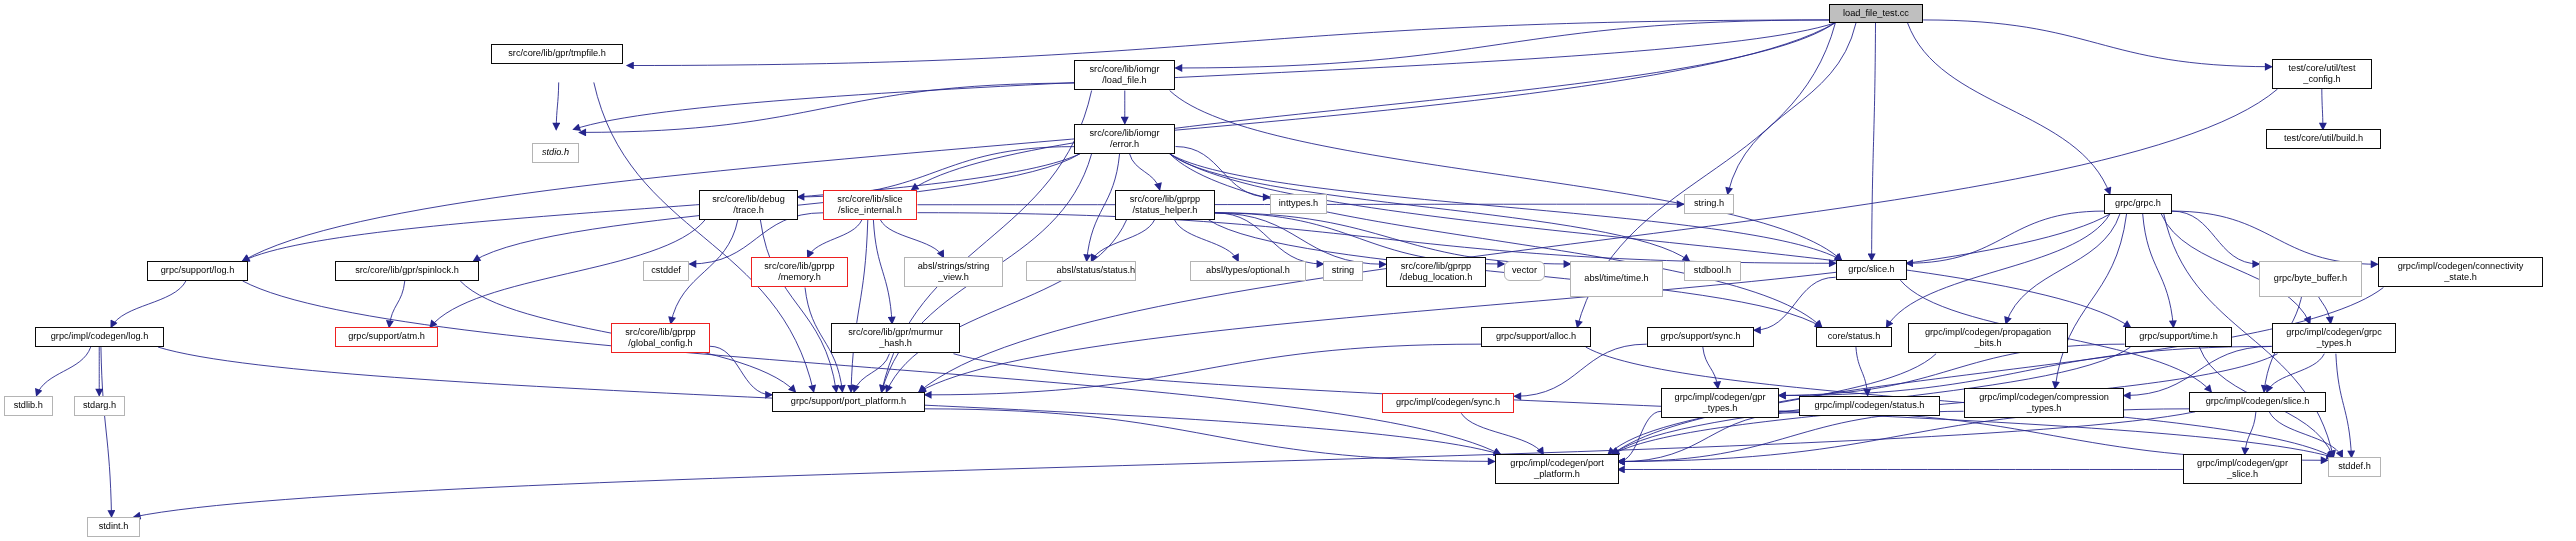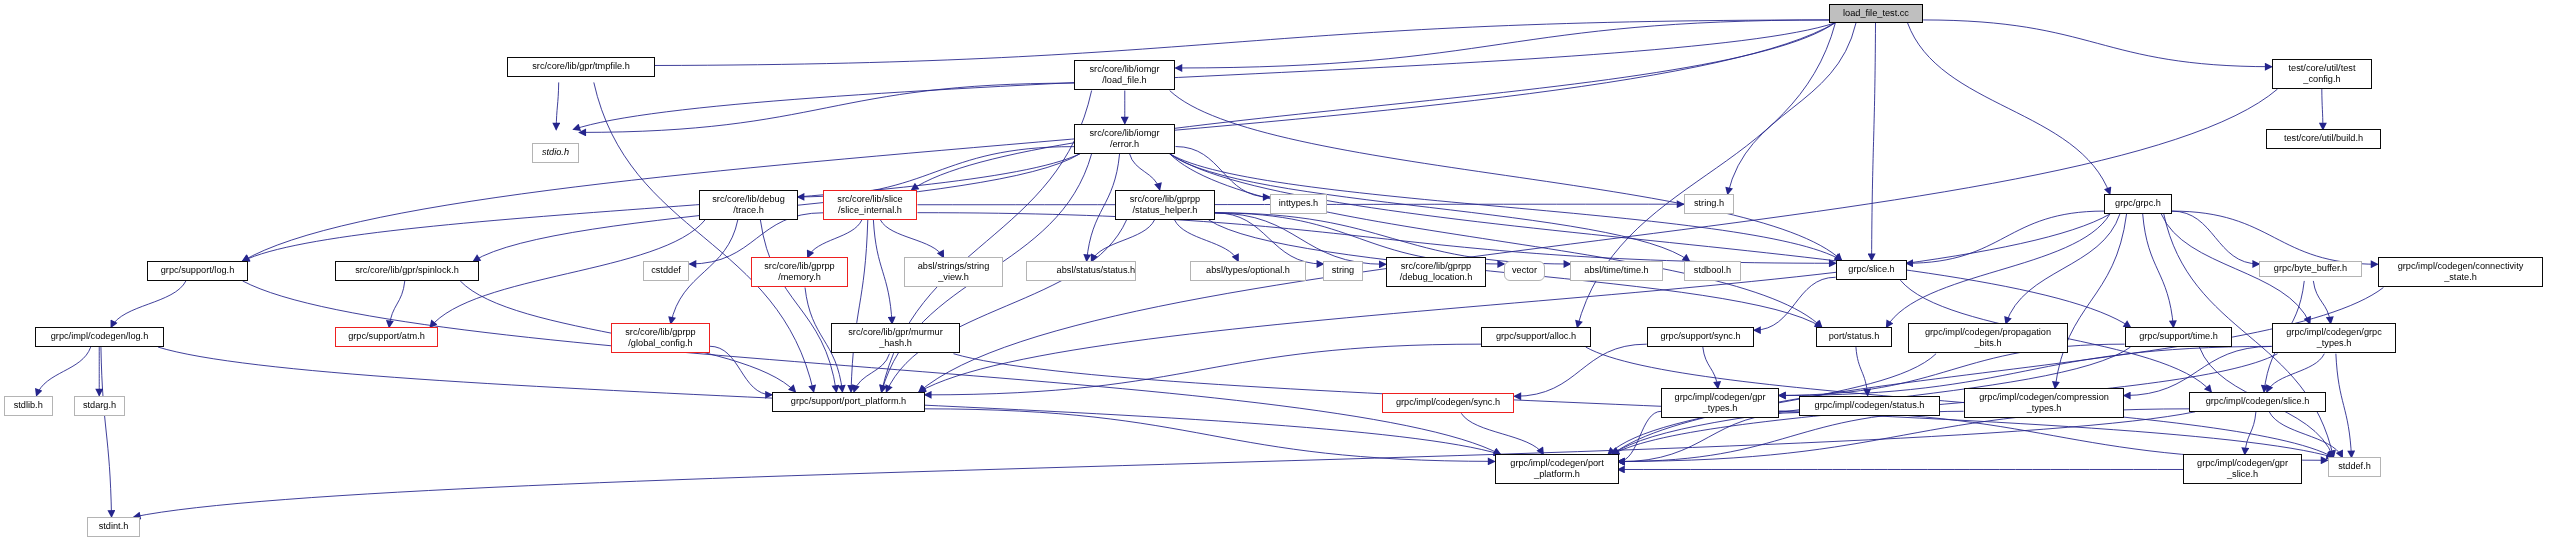--- a/index.html
+++ b/index.html
@@ -119,21 +119,21 @@
       <path d="M2447,561 C2324,561 2324,628.06 2201,628.06" fill="none" stroke="#25258c" stroke-width="1.2" marker-end="url(#arr)"></path>
       <path d="M2671,559.3 C2436,559.3 2436,627.7 2201,627.7" fill="none" stroke="#25258c" stroke-width="1.2" marker-end="url(#arr)"></path>
       <path d="M3068.6,560 C3066.2,589 3055.8,589 3053.4,618" fill="none" stroke="#25258c" stroke-width="1.2" marker-end="url(#arr)"></path>
       <path d="M3086.72,560 C3102.4399999999996,591 3170.5600000000004,591 3186.28,622" fill="none" stroke="#25258c" stroke-width="1.2" marker-end="url(#arr)"></path>
       <path d="M2986,560 C2635.96,631.5 532.04,631.5 182,703" fill="none" stroke="#25258c" stroke-width="1.2" marker-end="url(#arr)"></path>
       <path d="M2978,556 C2589.5,556 2589.5,627.46 2201,627.46" fill="none" stroke="#25258c" stroke-width="1.2" marker-end="url(#arr)"></path>
       <path d="M2970,638.5 C2585.5,638.5 2585.5,638.5 2201,638.5" fill="none" stroke="#25258c" stroke-width="1.2" marker-end="url(#arr)"></path>
     </svg>
 
 <div class="node root" style="left: 1829px; top: 3.7px; width: 94px; height: 19px;">load_file_test.cc</div>
-    <div class="node project" style="left: 491px; top: 57px; width: 148px; height: 20px; margin-left: 16px;">src/core/lib/gpr/tmpfile.h</div>
+    <div class="node project" style="left: 491px; top: 44px; width: 132px; height: 20px;">src/core/lib/gpr/tmpfile.h</div>
     <div class="node project" style="left: 1074px; top: 60px; width: 101px; height: 30px;">src/core/lib/iomgr
 /load_file.h</div>
     <div class="node project" style="left: 2272px; top: 59px; width: 100px; height: 30px;">test/core/util/test
 _config.h</div>
     <div class="node system" style="left: 532px; top: 143px; width: 47px; height: 20px; font-style: italic;">stdio.h</div>
     <div class="node project" style="left: 1074px; top: 124px; width: 101px; height: 30px;">src/core/lib/iomgr
 /error.h</div>
     <div class="node project" style="left: 2266px; top: 129px; width: 115px; height: 20px;">test/core/util/build.h</div>
     <div class="node project" style="left: 699px; top: 190px; width: 99px; height: 30px;">src/core/lib/debug
 /trace.h</div>
@@ -150,35 +150,35 @@
     <div class="node truncated" style="left: 751px; top: 257px; width: 97px; height: 30px;">src/core/lib/gprpp
 /memory.h</div>
     <div class="node system" style="left: 904px; top: 257px; width: 99px; height: 30px;">absl/strings/string
 _view.h</div>
     <div class="node system" style="left: 1026px; top: 261px; width: 110px; height: 20px; padding-left: 32px;">absl/status/status.h</div>
     <div class="node system" style="left: 1190px; top: 261px; width: 116px; height: 20px;">absl/types/optional.h</div>
     <div class="node system" style="left: 1323px; top: 261px; width: 40px; height: 20px;">string</div>
     <div class="node project" style="left: 1386px; top: 257px; width: 100px; height: 30px;">src/core/lib/gprpp
 /debug_location.h</div>
     <div class="node system" style="left: 1504px; top: 261px; width: 41px; height: 20px; border-radius: 6px;">vector</div>
-    <div class="node system" style="left: 1570px; top: 261px; width: 93px; height: 20px;">absl/time/time.h</div>
+    <div class="node system" style="left: 1570px; top: 261px; width: 93px; height: 36px;">absl/time/time.h</div>
     <div class="node system" style="left: 1684px; top: 261px; width: 57px; height: 20px;">stdbool.h</div>
     <div class="node project" style="left: 1836px; top: 260px; width: 71px; height: 20px;">grpc/slice.h</div>
-    <div class="node system" style="left: 2259px; top: 261px; width: 103px; height: 16px;">grpc/byte_buffer.h</div>
+    <div class="node system" style="left: 2259px; top: 261px; width: 103px; height: 36px;">grpc/byte_buffer.h</div>
     <div class="node project" style="left: 2378px; top: 257px; width: 165px; height: 30px;">grpc/impl/codegen/connectivity
 _state.h</div>
     <div class="node project" style="left: 35px; top: 327px; width: 129px; height: 20px;">grpc/impl/codegen/log.h</div>
     <div class="node truncated" style="left: 335px; top: 327px; width: 103px; height: 20px;">grpc/support/atm.h</div>
     <div class="node truncated" style="left: 611px; top: 323px; width: 99px; height: 30px;">src/core/lib/gprpp
 /global_config.h</div>
     <div class="node project" style="left: 831px; top: 323px; width: 129px; height: 30px;">src/core/lib/gpr/murmur
 _hash.h</div>
     <div class="node project" style="left: 1481px; top: 327px; width: 110px; height: 20px;">grpc/support/alloc.h</div>
     <div class="node project" style="left: 1647px; top: 327px; width: 107px; height: 20px;">grpc/support/sync.h</div>
-    <div class="node project" style="left: 1816px; top: 327px; width: 76px; height: 20px;">port/status.h</div>
+    <div class="node project" style="left: 1816px; top: 327px; width: 76px; height: 20px;">core/status.h</div>
     <div class="node project" style="left: 1908px; top: 323px; width: 160px; height: 30px;">grpc/impl/codegen/propagation
 _bits.h</div>
     <div class="node project" style="left: 2125px; top: 327px; width: 107px; height: 20px;">grpc/support/time.h</div>
     <div class="node project" style="left: 2272px; top: 323px; width: 124px; height: 30px;">grpc/impl/codegen/grpc
 _types.h</div>
     <div class="node system" style="left: 3.7px; top: 396px; width: 49px; height: 20px;">stdlib.h</div>
     <div class="node system" style="left: 74px; top: 396px; width: 51px; height: 20px;">stdarg.h</div>
     <div class="node project" style="left: 772px; top: 392px; width: 153px; height: 20px;">grpc/support/port_platform.h</div>
     <div class="node truncated" style="left: 1382px; top: 393px; width: 132px; height: 20px;">grpc/impl/codegen/sync.h</div>
     <div class="node project" style="left: 1661px; top: 388px; width: 118px; height: 30px;">grpc/impl/codegen/gpr

